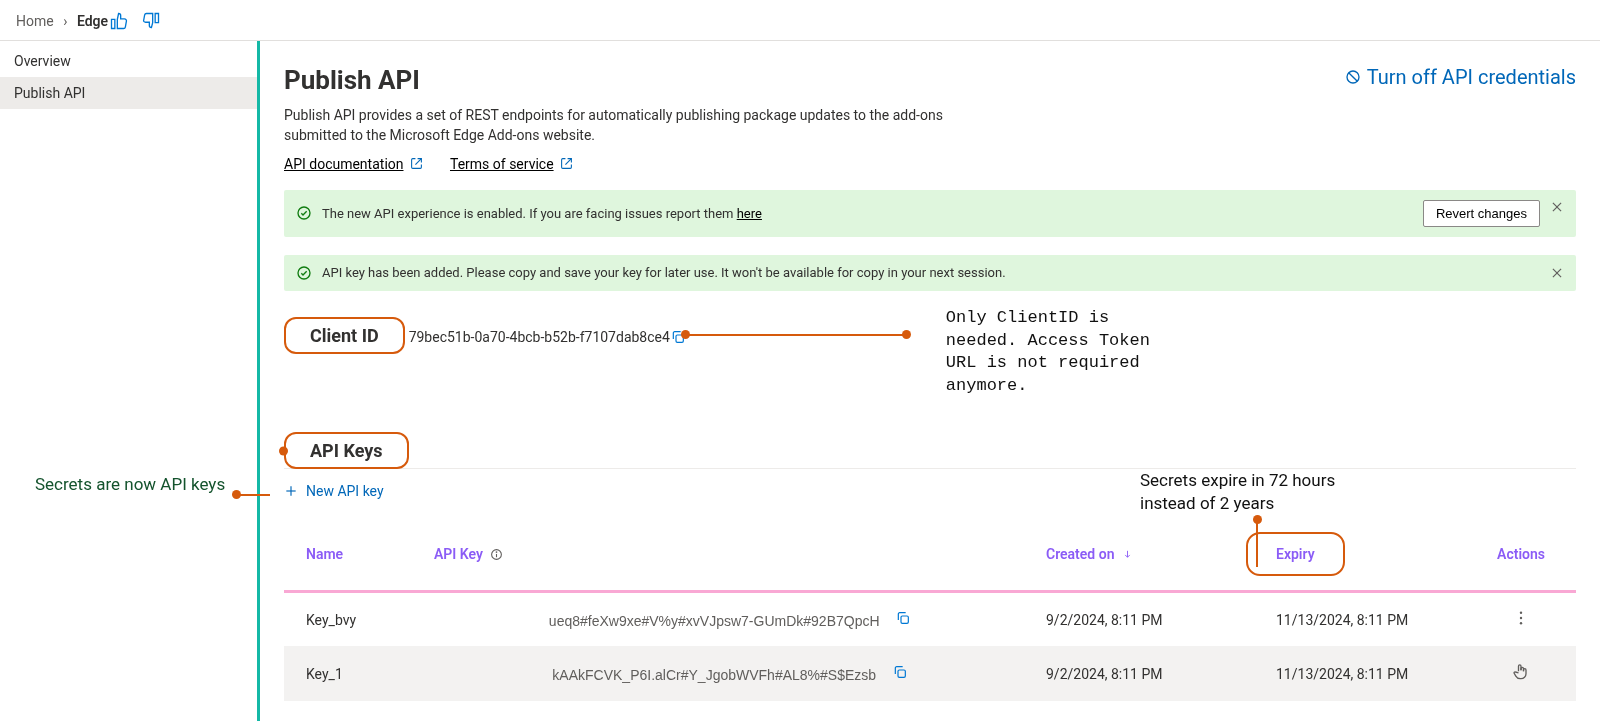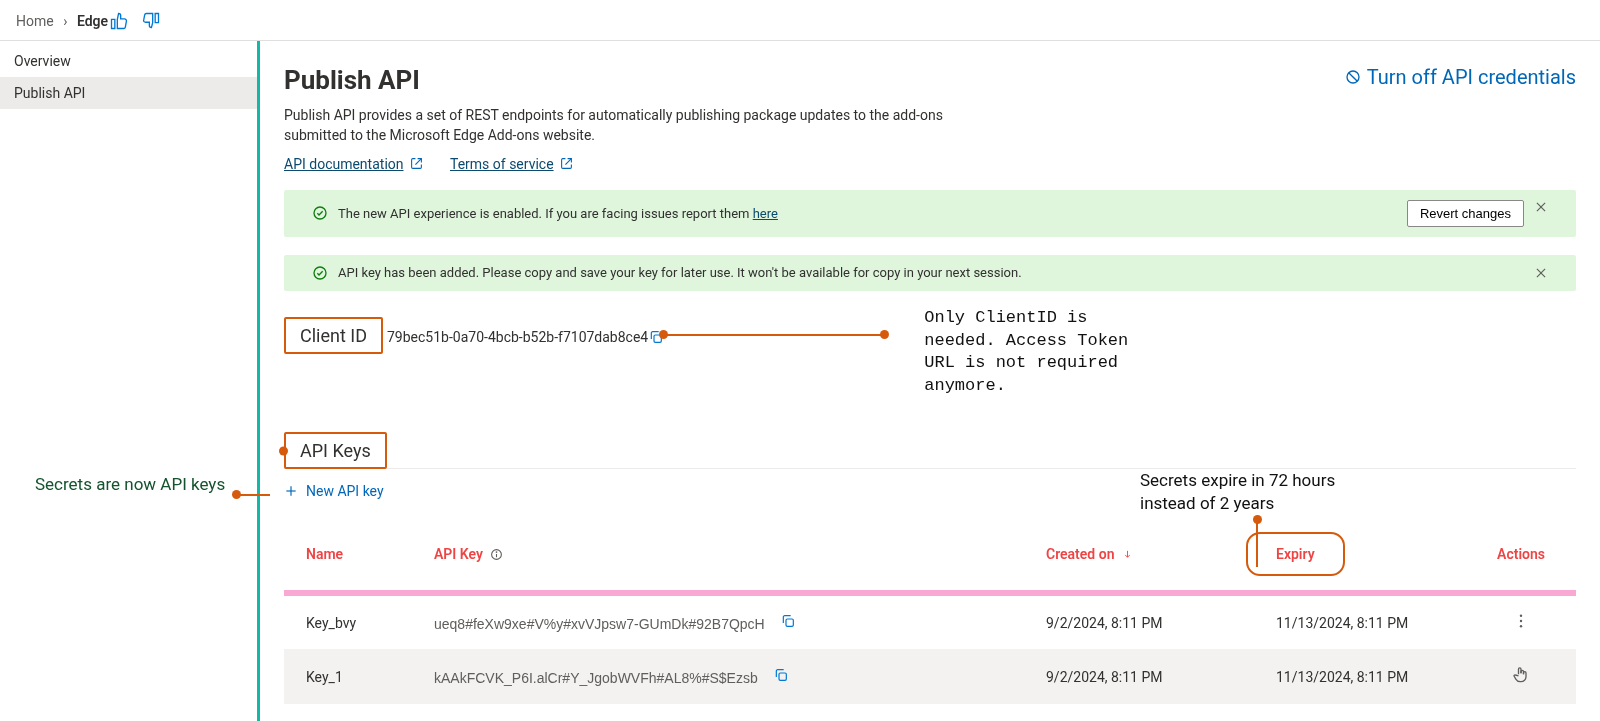--- a/index.html
+++ b/index.html
@@ -4,21 +4,21 @@
 <style>
   * { box-sizing: border-box; }
   html, body {
     margin: 0; padding: 0;
     font-family: "Segoe UI", -apple-system, BlinkMacSystemFont, Roboto, "Helvetica Neue", Arial, sans-serif;
     background: #ffffff;
     color: #323130;
     height: 100%;
     width: 100%;
   }
-  a { color: #0c4a6e; text-decoration: underline; cursor: pointer; }
+  a { color: #000000; text-decoration: underline; cursor: pointer; }
 
   .page { width: 1600px; min-height: 721px; position: relative; }
 
   
   .topbar {
     display: flex; align-items: center; justify-content: flex-start;
     padding: 10px 28px 8px 16px;
   }
   .breadcrumb { font-size: 14px; color: #605e5c; }
   .breadcrumb .crumb-link { color: #605e5c; text-decoration: none; }
@@ -59,37 +59,37 @@
   .doc-links { margin-top: 10px; font-size: 14px; }
   .doc-links a { display: inline-flex; align-items: center; gap: 6px; margin-right: 24px; }
   .doc-links svg.ext { width: 13px; height: 13px; color: #0067b8; }
 
   
   .banner {
     margin-top: 18px;
     background: #dff6dd;
     border-radius: 2px;
     display: flex; align-items: center; justify-content: space-between;
-    padding: 10px 28px; font-size: 13px;
+    padding: 10px 12px; font-size: 13px;
   }
   .banner .left { display: inline-flex; align-items: center; gap: 10px; }
   .banner .tick { width: 16px; height: 16px; color: #107c10; flex-shrink: 0; }
   .banner .right { display: inline-flex; align-items: flex-start; gap: 10px; }
   .banner .btn {
     background: #fff; border: 1px solid #8a8886; border-radius: 2px;
     padding: 5px 12px; font-size: 13px; cursor: pointer;
   }
   .banner .close { width: 14px; height: 14px; color: #605e5c; cursor: pointer; }
 
   
   .section { margin-top: 26px; }
   .client-row { display: flex; align-items: flex-start; gap: 30px; }
   .boxed {
-    border: 2.5px solid #d65a0c; border-radius: 2px;
-    padding: 6px 14px; font-size: 18px; font-weight: 400;
+    border: 2.5px solid #d65a0c; border-radius: 12px;
+    padding: 6px 24px; font-size: 18px; font-weight: 700;
     display: inline-block;
     position: relative;
   }
   .client-id-val {
     margin-top: 12px; font-size: 14px; color: #323130;
     display: inline-flex; align-items: center; 
   }
   .copy-icn { width: 16px; height: 16px; color: #0078d4; cursor: pointer; }
 
   .callout {
@@ -106,28 +106,28 @@
     color: #0067b8; font-size: 14px; cursor: pointer;
   }
   .new-key svg { width: 14px; height: 14px; }
 
   table.keys {
     width: 100%; border-collapse: collapse; margin-top: 16px;
     font-size: 14px;
   }
   table.keys th {
     text-align: left; font-weight: 600; padding: 14px 10px;
-    border-bottom: 6px solid #f9a8d4; color: #ef4444;
+    border-bottom: 3px solid #f9a8d4; color: #8b5cf6;
   }
   table.keys th .info { width: 13px; height: 13px; color: #605e5c; vertical-align: -2px; margin-left: 4px; }
   table.keys th .sort { width: 11px; height: 11px; vertical-align: -1px; margin-left: 4px; }
   table.keys td { padding: 16px 10px; }
   table.keys tbody tr:nth-child(2) { background: #f3f2f1; }
   table.keys td.keyval { color: #605e5c; }
-  table.keys td.mono { font-family: "Segoe UI", Arial, sans-serif; }
+  table.keys td.mono { font-family: "Segoe UI", Arial, sans-serif; text-align: center; }
   .kebab { width: 18px; height: 18px; color: #605e5c; cursor: pointer; }
   .pointer { width: 20px; height: 20px; color: #605e5c; }
 
   th.col-expiry-inner {
     position: relative;
   }
   .expiry-box {
     border: 2.5px solid #d65a0c; border-radius: 14px;
     padding: 12px 28px; display: inline-block;
     position: relative;

